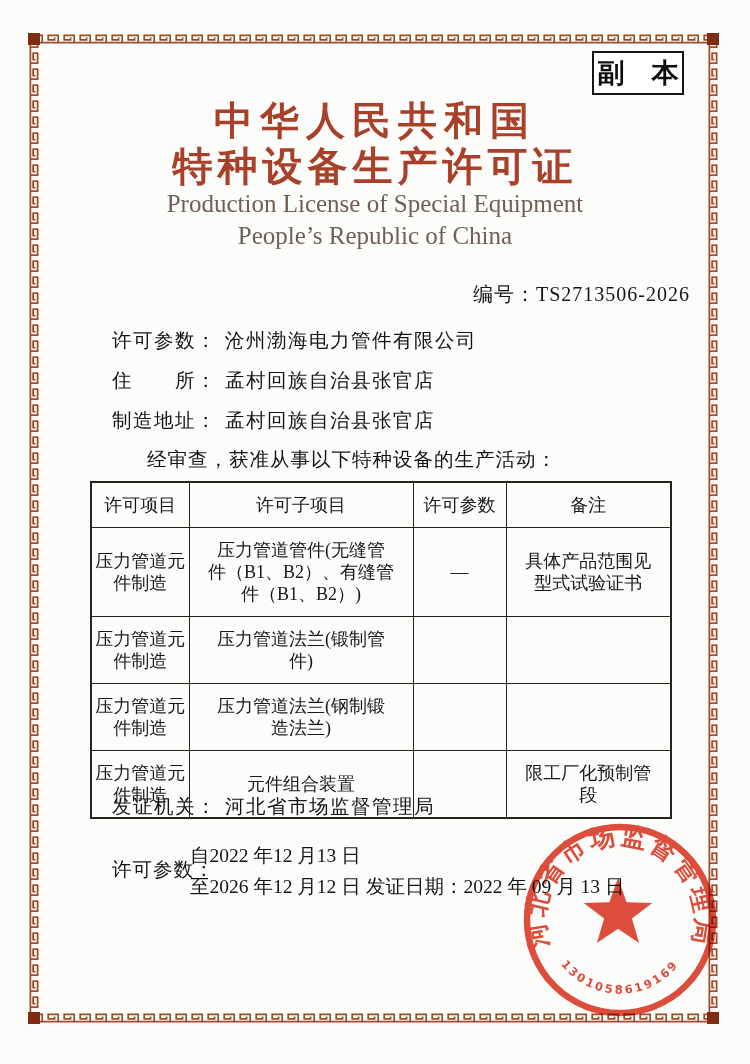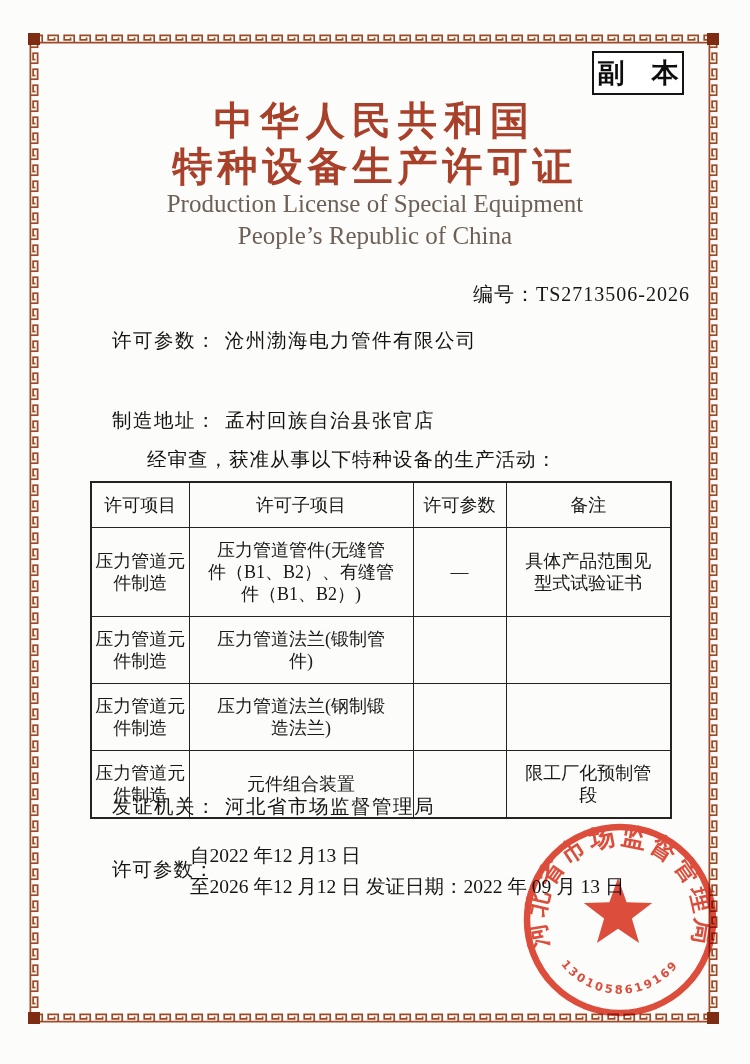--- a/index.html
+++ b/index.html
@@ -91,20 +91,23 @@
   <div class="title-en title-en1">Production License of Special Equipment</div>
   <div class="title-en title-en2">People’s Republic of China</div>
 
   <div class="license-no">
     <span>编号：</span><span>TS2713506-2026</span>
   </div>
 
   <div class="field f0">
     <span>许可参数：</span><span class="val">沧州渤海电力管件有限公司</span>
   </div>
+  <div class="field f1">
+    <span>住　　所：</span><span class="val">孟村回族自治县张官店</span>
+  </div>
   <div class="field f2">
     <span>制造地址：</span><span class="val">孟村回族自治县张官店</span>
   </div>
 
   <div class="intro">经审查，获准从事以下特种设备的生产活动：</div>
 
   <table class="lic">
     <colgroup>
         <col style="width:98px">
         <col style="width:224px">

